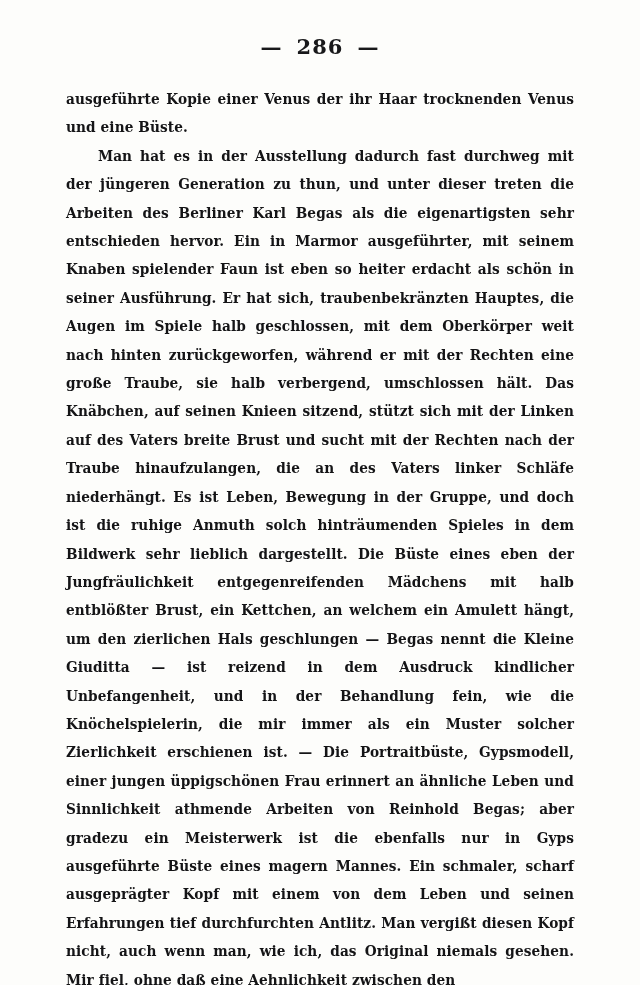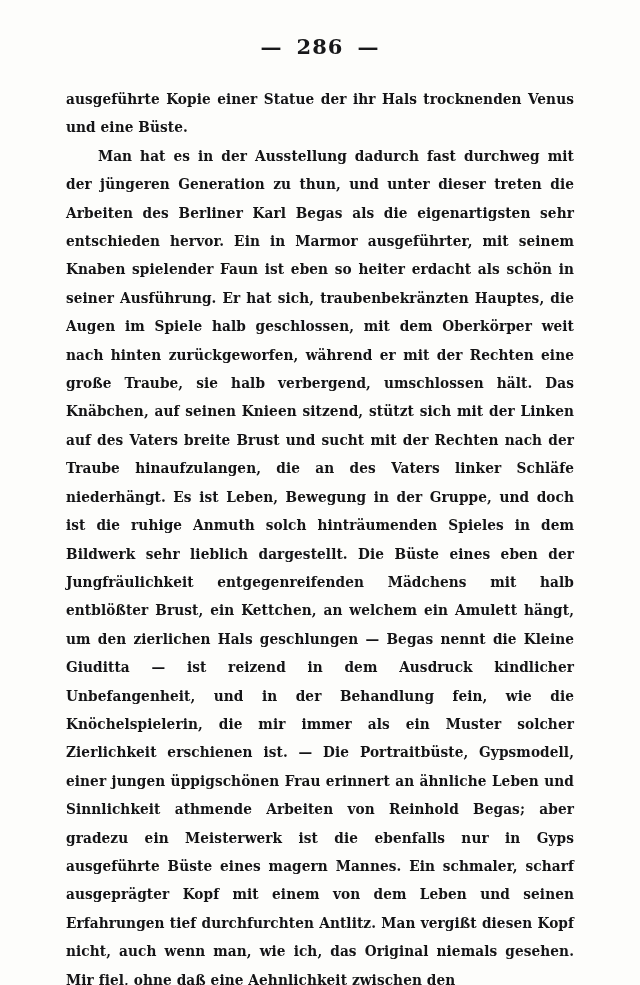--- a/index.html
+++ b/index.html
@@ -63,17 +63,17 @@
 </head>
 <body>
 
 <div class="page">
 
   <div class="page-header">
     <span class="dash">—</span><span>286</span><span class="dash">—</span>
   </div>
 
   <div class="body-text fraktur">
-    <p>ausgeführte Kopie einer Statue der ihr Hals trocknenden Venus und eine Büste.</p>
+    <p>ausgeführte Kopie einer Venus der ihr Haar trocknenden Venus und eine Büste.</p>
     <p class="indent">Man hat es in der Ausstellung dadurch fast durchweg mit der jüngeren Generation zu thun, und unter dieser treten die Arbeiten des Berliner Karl Begas als die eigenartigsten sehr entschieden hervor. Ein in Marmor ausgeführter, mit seinem Knaben spielender Faun ist eben so heiter erdacht als schön in seiner Ausführung. Er hat sich, traubenbekränzten Hauptes, die Augen im Spiele halb geschlossen, mit dem Oberkörper weit nach hinten zurückgeworfen, während er mit der Rechten eine große Traube, sie halb verbergend, umschlossen hält. Das Knäbchen, auf seinen Knieen sitzend, stützt sich mit der Linken auf des Vaters breite Brust und sucht mit der Rechten nach der Traube hinaufzulangen, die an des Vaters linker Schläfe niederhängt. Es ist Leben, Bewegung in der Gruppe, und doch ist die ruhige Anmuth solch hinträumenden Spieles in dem Bildwerk sehr lieblich dargestellt. Die Büste eines eben der Jungfräulichkeit entgegenreifenden Mädchens mit halb entblößter Brust, ein Kettchen, an welchem ein Amulett hängt, um den zierlichen Hals geschlungen — Begas nennt die Kleine Giuditta — ist reizend in dem Ausdruck kindlicher Unbefangenheit, und in der Behandlung fein, wie die Knöchelspielerin, die mir immer als ein Muster solcher Zierlichkeit erschienen ist. — Die Portraitbüste, Gypsmodell, einer jungen üppigschönen Frau erinnert an ähnliche Leben und Sinnlichkeit athmende Arbeiten von Reinhold Begas; aber gradezu ein Meisterwerk ist die ebenfalls nur in Gyps ausgeführte Büste eines magern Mannes. Ein schmaler, scharf ausgeprägter Kopf mit einem von dem Leben und seinen Erfahrungen tief durchfurchten Antlitz. Man vergißt diesen Kopf nicht, auch wenn man, wie ich, das Original niemals gesehen. Mir fiel, ohne daß eine Aehnlichkeit zwischen den</p>
   </div>
 
 </div>
 
 </body></html>

